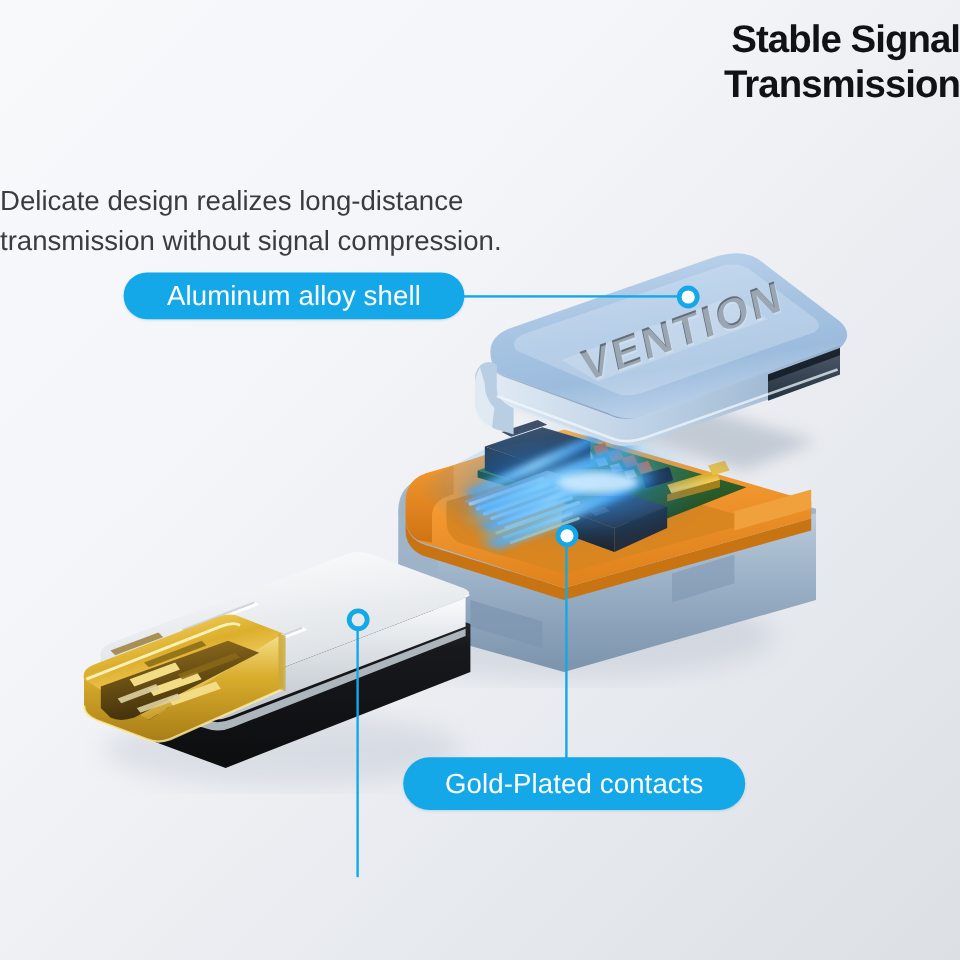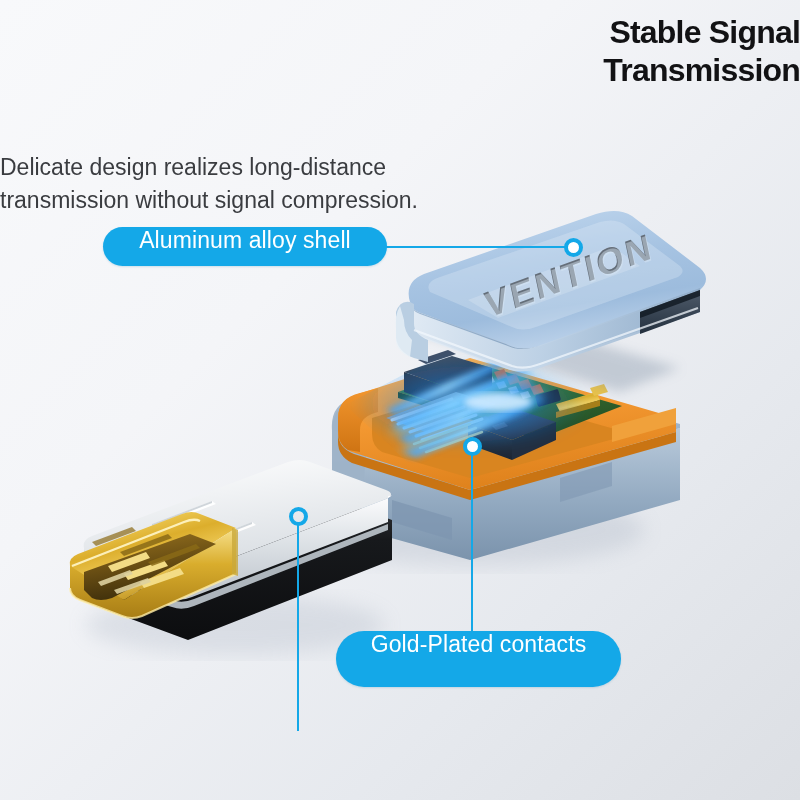--- a/index.html
+++ b/index.html
@@ -34,21 +34,21 @@
     font-size: 23px;
     font-weight: normal;
     line-height: 1.45;
     color: #3a3c40;
     white-space: pre-line;
   }
 
   
   .pill {
     position: absolute;
-    display: flex; align-items: flex-start; justify-content: center;
+    display: flex; align-items: center; justify-content: center;
     background: #14a8e8;
     color: #ffffff;
     border-radius: 999px;
     font-size: 23px;
     letter-spacing: 0.1px;
     white-space: nowrap;
     box-shadow: 0 1px 2px rgba(20,120,170,.18);
   }
   .lead-h, .lead-v { position: absolute; background: #14a8e8; }
   .lead-h { height: 2.4px; }
@@ -384,20 +384,20 @@
 transmission without signal compression.</div>
 
   <div class="lead-h" style="left:382px; top:246px; width:196px;"></div>
   <div class="dot" style="left:564px; top:238px;"></div>
   <div class="pill" style="left:103px; top:227px; width:284px; height:39px;">
     <span>Aluminum alloy shell</span>
   </div>
 
   <div class="lead-v" style="left:471px; top:452px; height:180px;"></div>
   <div class="dot" style="left:463px; top:437px;"></div>
-  <div class="pill" style="left:336px; top:631px; width:285px; height:56px;">
+  <div class="pill" style="left:336px; top:631px; width:285px; height:44px;">
     <span>Gold-Plated contacts</span>
   </div>
 
   <div class="lead-v" style="left:297px; top:522px; height:209px;"></div>
   <div class="dot hollow" style="left:289px; top:507px;"></div>
 
 </div>
 
 </body></html>

